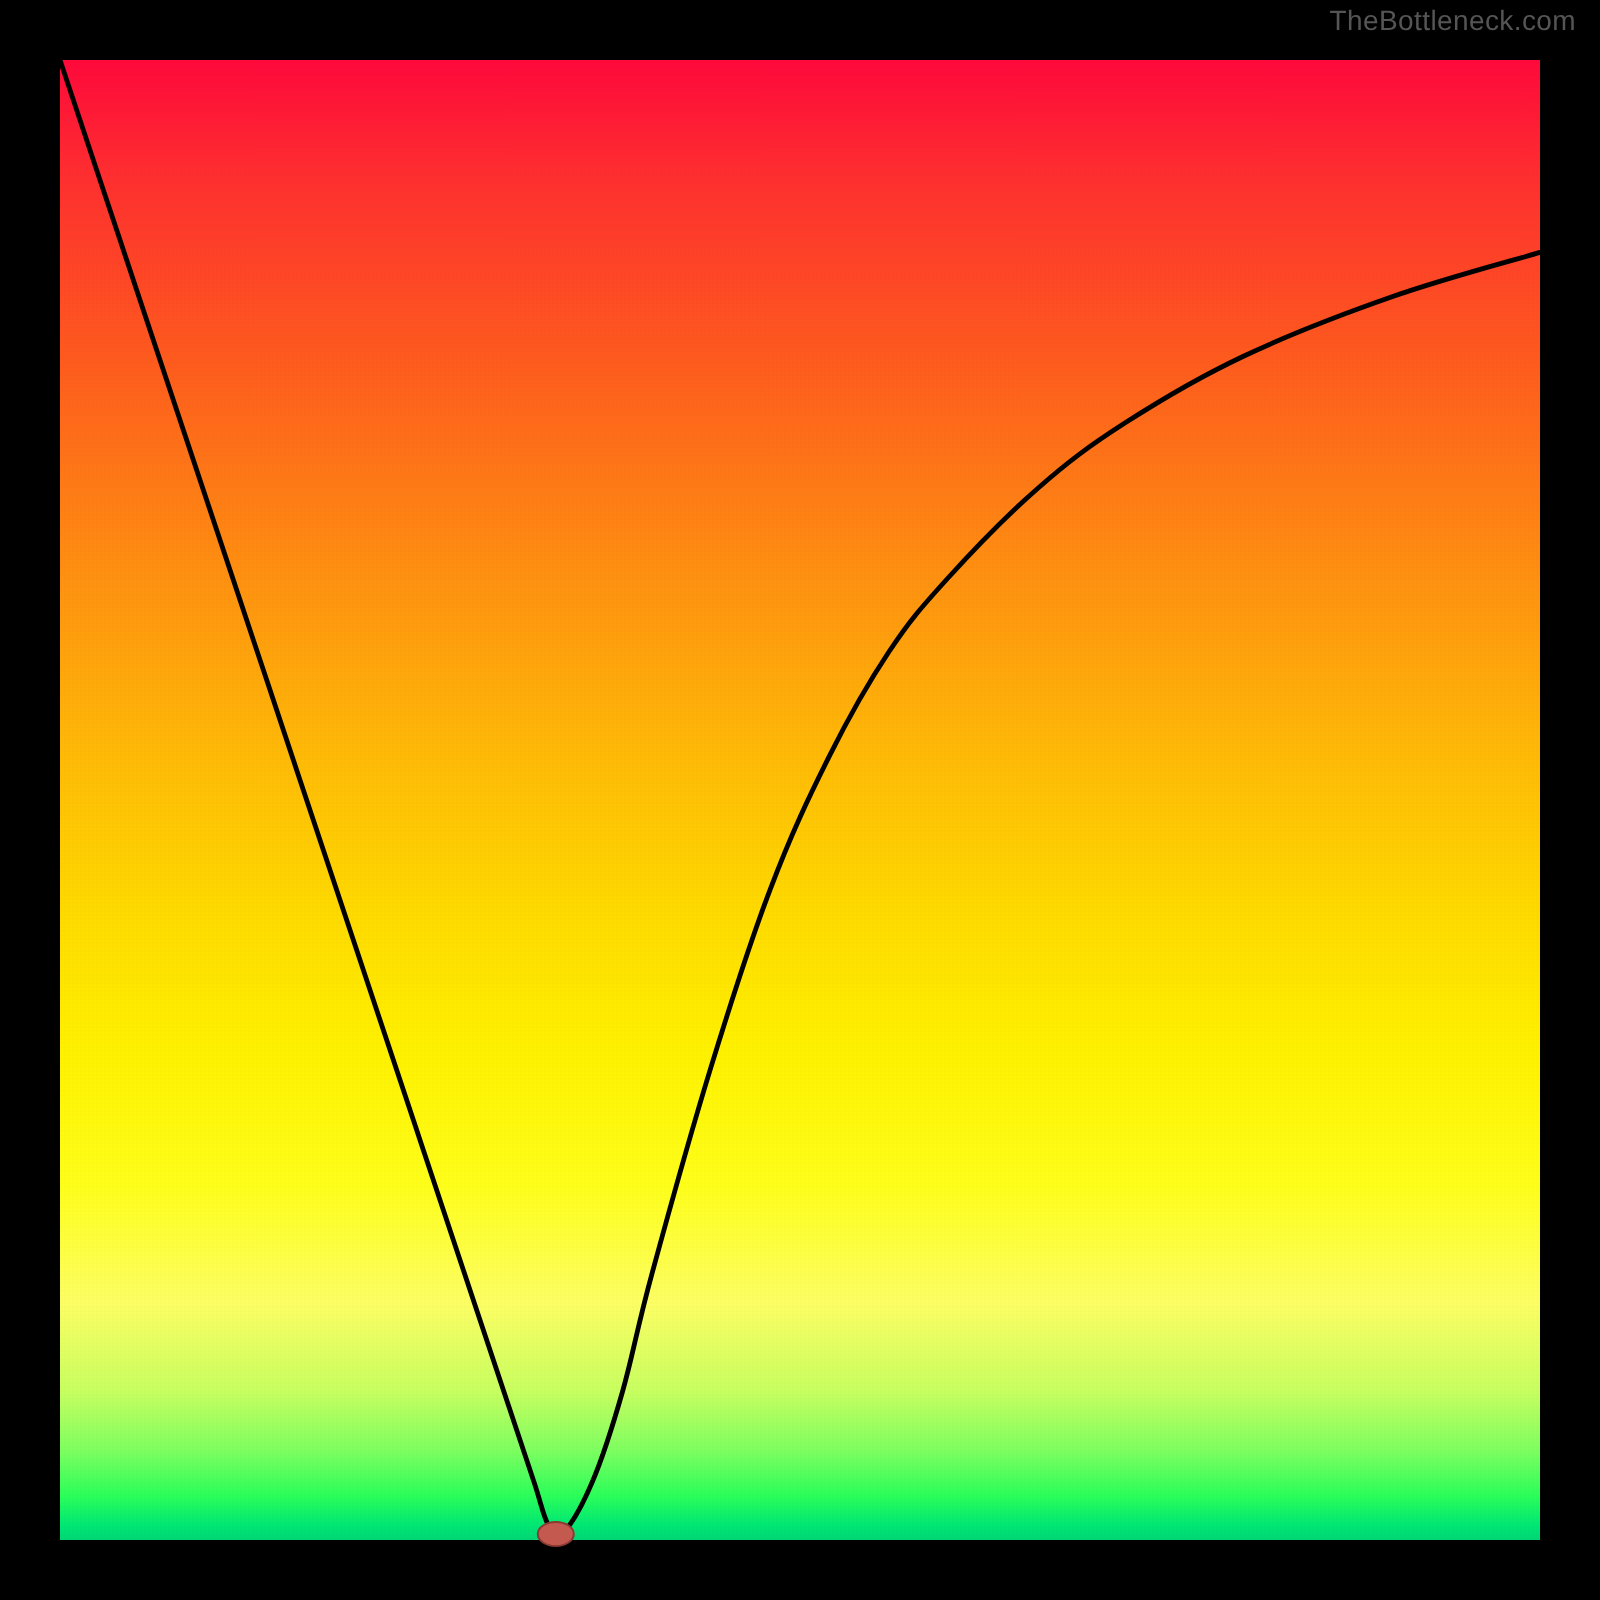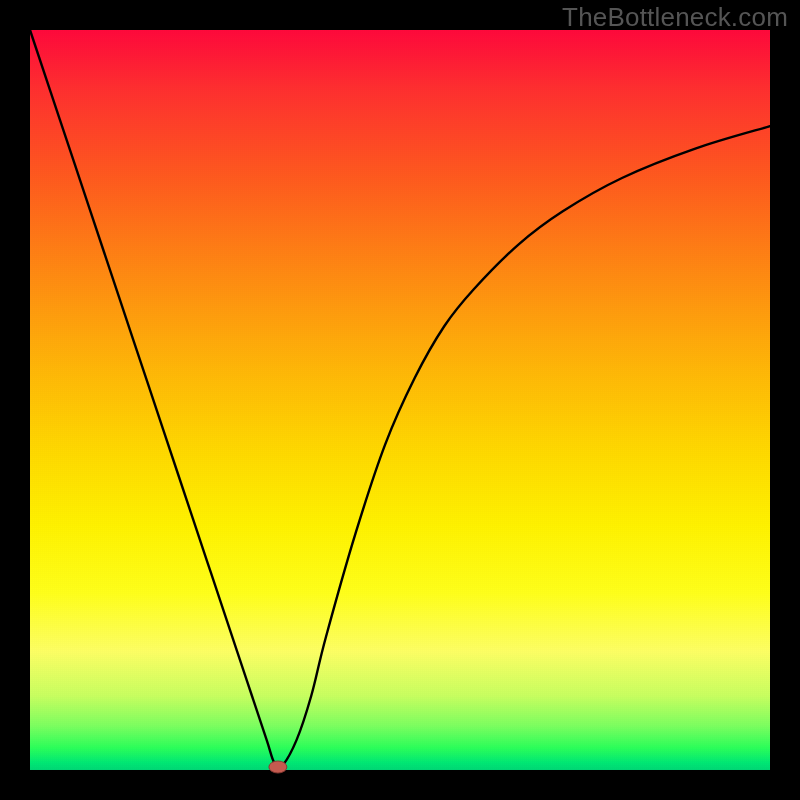--- a/index.html
+++ b/index.html
@@ -15,21 +15,21 @@
     position: relative;
     width: 800px;
     height: 800px;
     background: #000;
   }
   .watermark {
     position: absolute;
     top: 2px;
     right: 12px;
     color: #555;
-    font-size: 26px;
+    font-size: 14px;
     font-weight: 500;
     letter-spacing: 0.2px;
     z-index: 10;
     text-align: right;
   }
   .plot-area {
     position: absolute;
     left: 30px;
     top: 30px;
     width: 740px;

